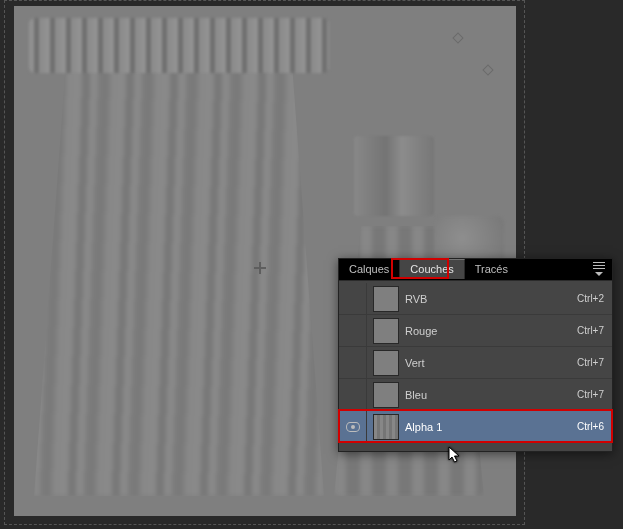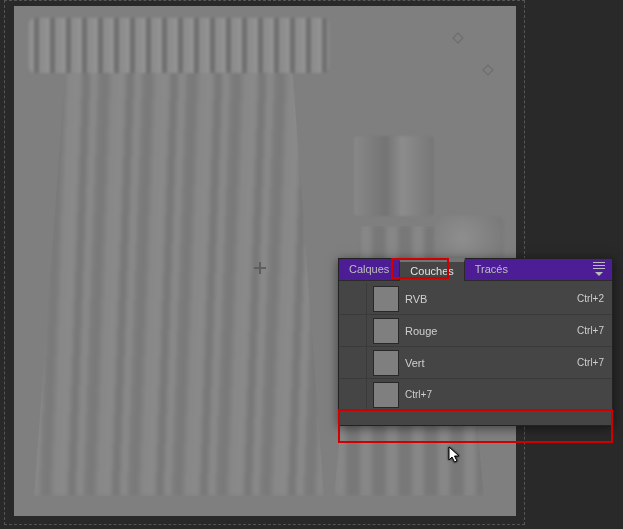--- a/index.html
+++ b/index.html
@@ -79,54 +79,54 @@
     right: 10px;
     top: 258px;
     width: 275px;
     background: #454545;
     border: 1px solid #222;
     box-shadow: 0 2px 10px rgba(0,0,0,.5);
   }
   .tabbar {
     display: flex;
     align-items: center;
-    background: #4c1d95;
+    background: #000000;
     height: 22px;
     position: relative;
     border-bottom: 1px solid #2b2b2b;
   }
   .tab {
     padding: 3px 10px 4px;
     font-size: 11px;
     color: #bfbfbf;
     cursor: pointer;
     position: relative;
   }
   .tab.active {
     background: #454545;
     color: #e4e4e4;
-    border-top: 4px solid #737373;
+    border-top: 1px solid #737373;
     border-left: 1px solid #2a2a2a;
     border-right: 1px solid #2a2a2a;
     margin-top:-1px;
   }
   .tab-hl {
     position:absolute;
     border: 2px solid #d10000;
     pointer-events:none;
   }
   .panel-menu {
     position:absolute; right:4px; top:3px; width:18px; height:14px;
     display:flex; flex-direction:column; justify-content:center; gap:2px;
     cursor:pointer;
   }
   .panel-menu span { height:1px; background:#bcbcbc; width:12px; margin:0 auto; }
   .panel-menu .tri { width:0;height:0;border-left:4px solid transparent;border-right:4px solid transparent;border-top:4px solid #bcbcbc; margin:1px auto 0; }
 
-  .channel-list { padding: 2px 0 14px; }
+  .channel-list { padding: 2px 0 8px; }
   .ch-row {
     display:flex; align-items:center;
     height:32px;
     border-bottom:1px solid #3a3a3a;
     position:relative;
   }
   .ch-eye {
     width:28px; height:100%; display:flex;align-items:center;justify-content:center;
     border-right:1px solid #3a3a3a;
     cursor:pointer;
@@ -212,23 +212,32 @@
     <div class="ch-row">
       <div class="ch-eye"></div>
       <div class="ch-thumb"></div>
       <div class="ch-name">Vert</div>
       <div class="ch-shortcut">Ctrl+7</div>
     </div>
 
     <div class="ch-row">
       <div class="ch-eye"></div>
       <div class="ch-thumb"></div>
+      <div class="ch-name">Bleu</div>
       <div class="ch-shortcut">Ctrl+7</div>
     </div>
 
+    <div class="ch-row selected">
+      <div class="ch-eye">
+        <div class="eye-icon"></div>
+      </div>
+      <div class="ch-thumb alpha"></div>
+      <div class="ch-name">Alpha 1</div>
+      <div class="ch-shortcut">Ctrl+6</div>
+    </div>
 
   </div>
 
   <div class="sel-hl" style="left:-1px; top:150px; width:275px; height:34px;"></div>
 </div>
 
 <div class="cursor" style="left:448px; top:446px;">
   <svg width="14" height="18" viewBox="0 0 14 18">
     <path d="M1 1 L1 14 L4 11 L6.5 16 L9 15 L6.5 10 L11 10 Z" fill="#fff" stroke="#000" stroke-width="1"></path>
   </svg>

